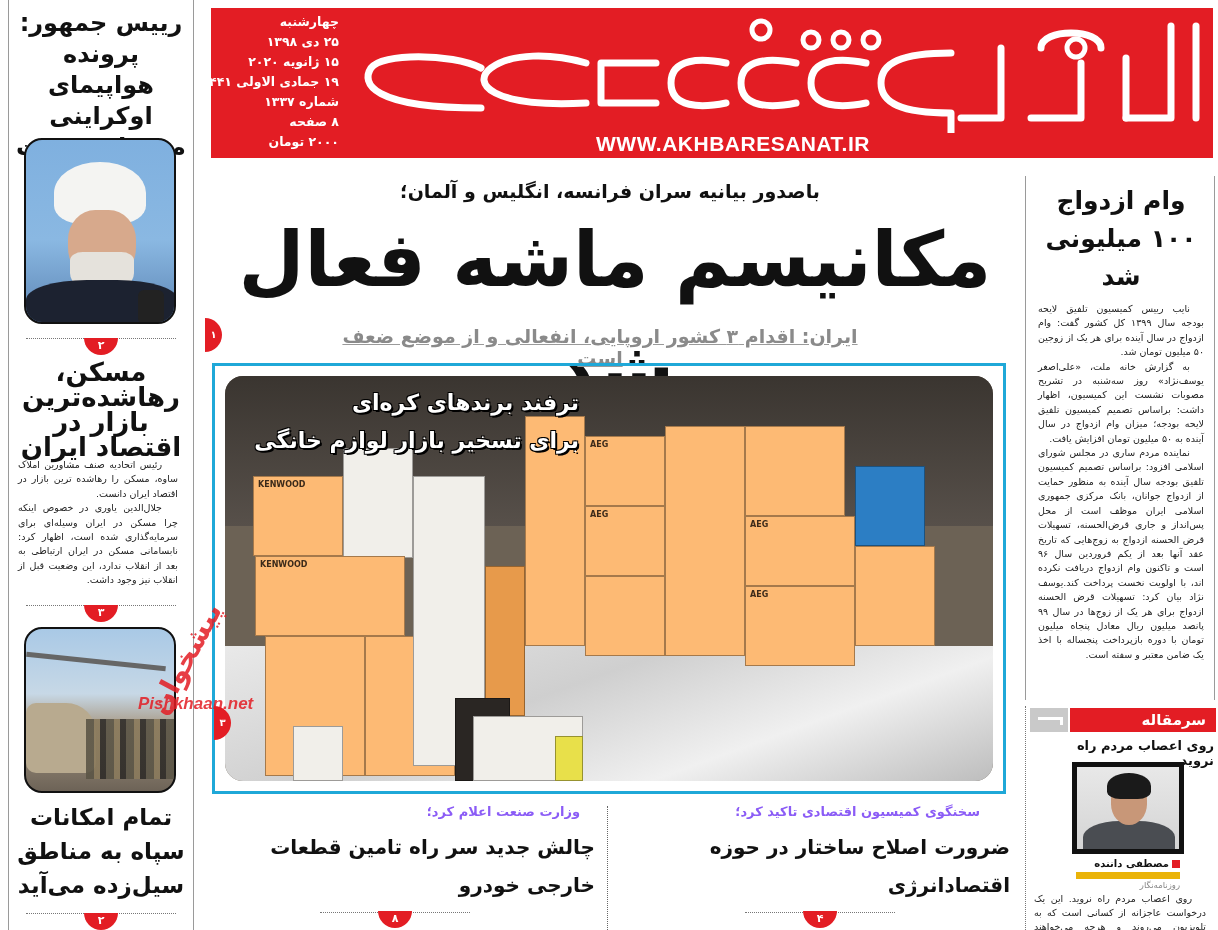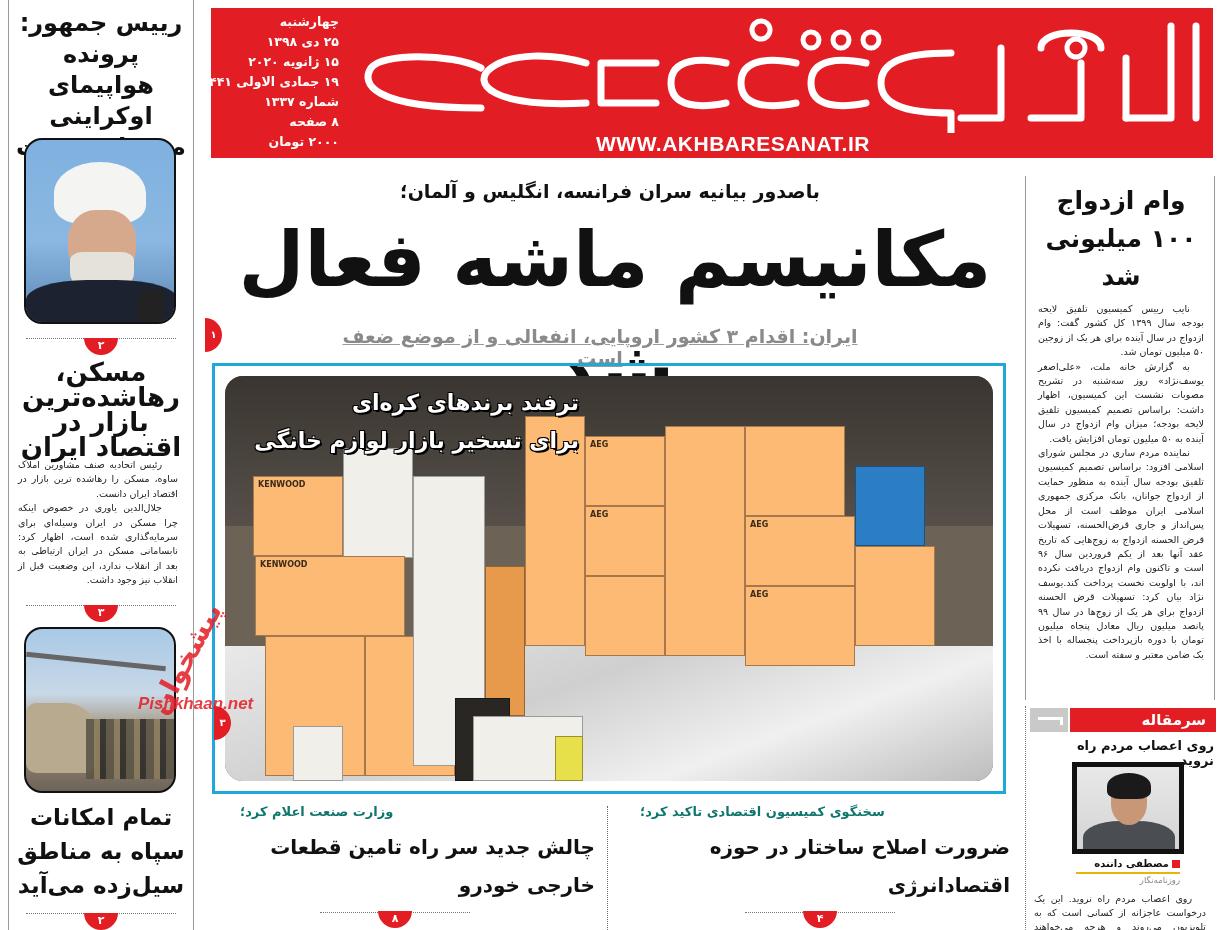--- a/index.html
+++ b/index.html
@@ -59,40 +59,40 @@
   .box.d { background: #2a2623; }
   .box.y { background: #e8e04a; }
   .aeg { font-size: 8px; color: #3b2a1a; font-weight: bold; position: absolute; left: 4px; top: 3px; direction: ltr; }
   .feature-title { position: absolute; left: 14px; top: 8px; width: 340px; text-align: right; color: #fff; font-weight: bold; font-size: 22px; line-height: 38px; text-shadow: 2px 2px 0 #000, -1px -1px 0 #000, 1px -1px 0 #000, -1px 1px 0 #000; }
 
   .watermark { position: absolute; left: 138px; top: 622px; width: 130px; color: #e31d24; font-weight: bold; direction: ltr; opacity: .85; }
   .watermark .fa { font-size: 28px; transform: rotate(-62deg); position: absolute; left: 10px; top: 6px; width: 90px; direction: rtl; }
   .watermark .en { position: absolute; left: 0; top: 72px; font-family: "Liberation Sans", sans-serif; font-size: 17px; font-style: italic; }
 
   .vsep { position: absolute; width: 0; border-left: 1px dotted #666; }
-  .sub-kicker { position: absolute; text-align: left; font-weight: bold; font-size: 13px; color: #0f766e; }
+  .sub-kicker { position: absolute; text-align: right; font-weight: bold; font-size: 13px; color: #8b5cf6; }
   .sub-headline { position: absolute; font-weight: bold; font-size: 20px; line-height: 38px; }
 
   
   .r-headline { position: absolute; left: 1030px; top: 182px; width: 182px; text-align: center; font-weight: bold; font-size: 25px; line-height: 38px; }
   .r-body { position: absolute; left: 1038px; top: 302px; width: 166px; text-align: justify; font-size: 9.5px; line-height: 14.4px; color: #222; }
   .r-body p { text-indent: 14px; }
 
   .editorial { position: absolute; left: 1025px; top: 706px; width: 190px; height: 224px; border-left: 1px dotted #777; }
   .ed-arrow { position: absolute; left: 4px; top: 2px; width: 38px; height: 24px; background: #c9c9c9; }
   .ed-arrow::after { content: ""; position: absolute; left: 8px; top: 9px; width: 22px; height: 5px; border-top: 3px solid #fff; border-right: 3px solid #fff; }
   .ed-label { position: absolute; left: 44px; top: 2px; width: 146px; height: 24px; background: #e31d24; color: #fff; text-align: right; padding-right: 10px; font-size: 15px; font-weight: bold; line-height: 24px; }
   .ed-title { position: absolute; left: 6px; top: 32px; width: 182px; text-align: right; font-weight: bold; font-size: 13px; }
   .ed-photo { position: absolute; left: 46px; top: 56px; width: 112px; height: 92px; border: 5px solid #111; background: linear-gradient(180deg,#e8e8e8 0%,#d4d4d4 100%); overflow: hidden; }
   .ed-hair { position: absolute; left: 30px; top: 6px; width: 44px; height: 26px; background: #1a1a1a; border-radius: 50% 50% 30% 30%; }
   .ed-face { position: absolute; left: 34px; top: 16px; width: 36px; height: 42px; background: #c89778; border-radius: 40% 40% 50% 50%; }
   .ed-jacket { position: absolute; left: 6px; top: 54px; width: 92px; height: 40px; background: #4a4d52; border-radius: 40% 40% 0 0; }
   .ed-author { position: absolute; left: 44px; top: 152px; width: 110px; text-align: right; font-size: 10px; font-weight: bold; }
   .ed-author .sq { display: inline-block; width: 8px; height: 8px; background: #e31d24; margin-left: 3px; vertical-align: middle; }
-  .ed-role { position: absolute; left: 50px; top: 166px; width: 104px; text-align: right; font-size: 8.5px; color: #888; border-top: 2px solid #eab308; padding-top: 1px; }
+  .ed-role { position: absolute; left: 50px; top: 166px; width: 104px; text-align: right; font-size: 8.5px; color: #888; border-top: 7px solid #eab308; padding-top: 1px; }
   .ed-body { position: absolute; left: 8px; top: 186px; width: 172px; text-align: justify; font-size: 9.5px; line-height: 14px; color: #222; }
   .ed-body p { text-indent: 14px; }
 </style>
 </head>
 <body>
 
 <div class="col-left"></div>
 <div class="col-right"></div>
 
 <header class="masthead">

